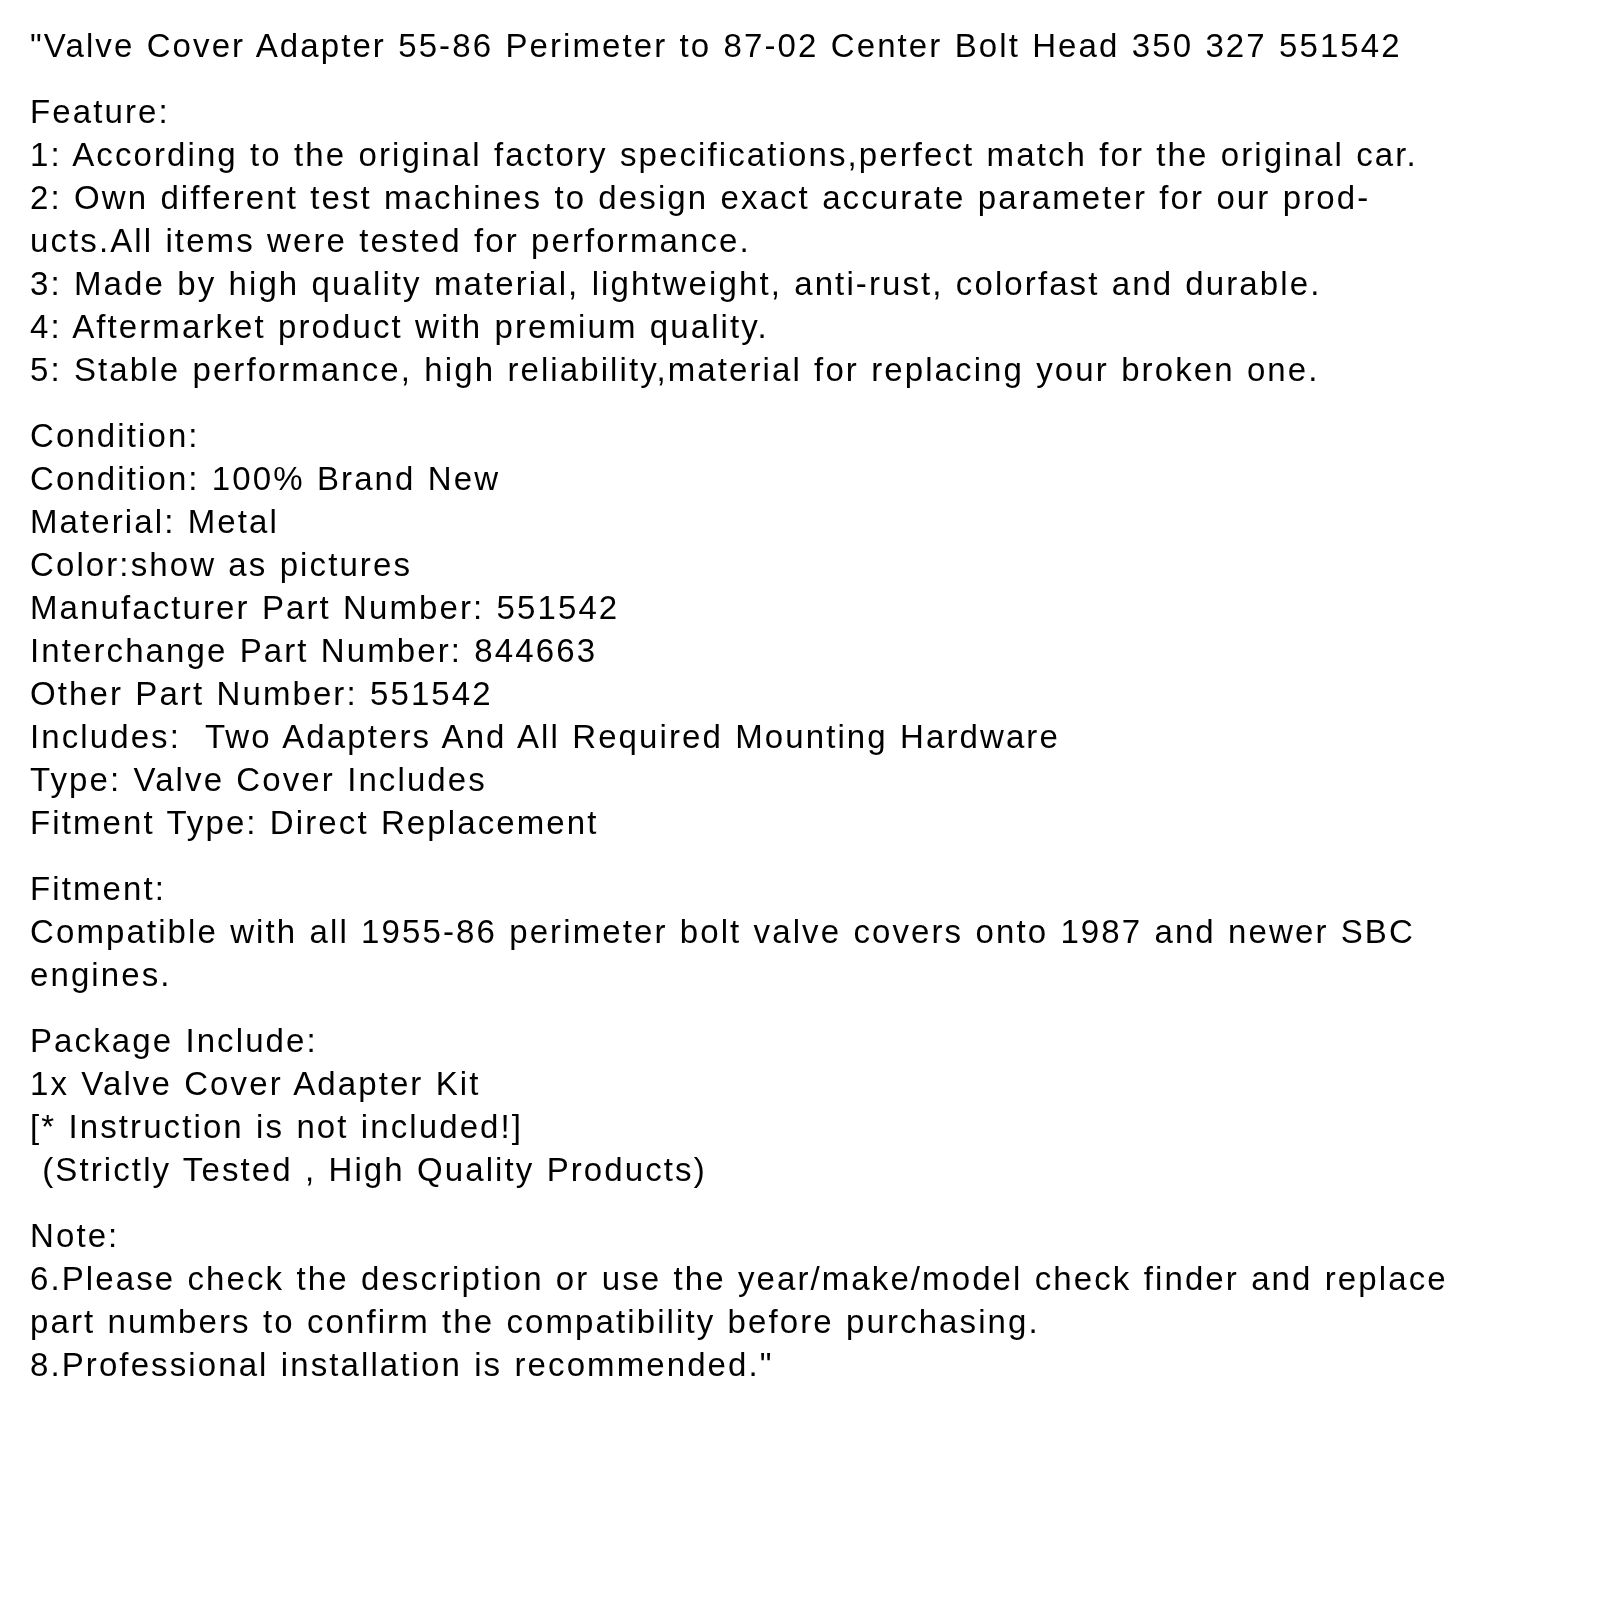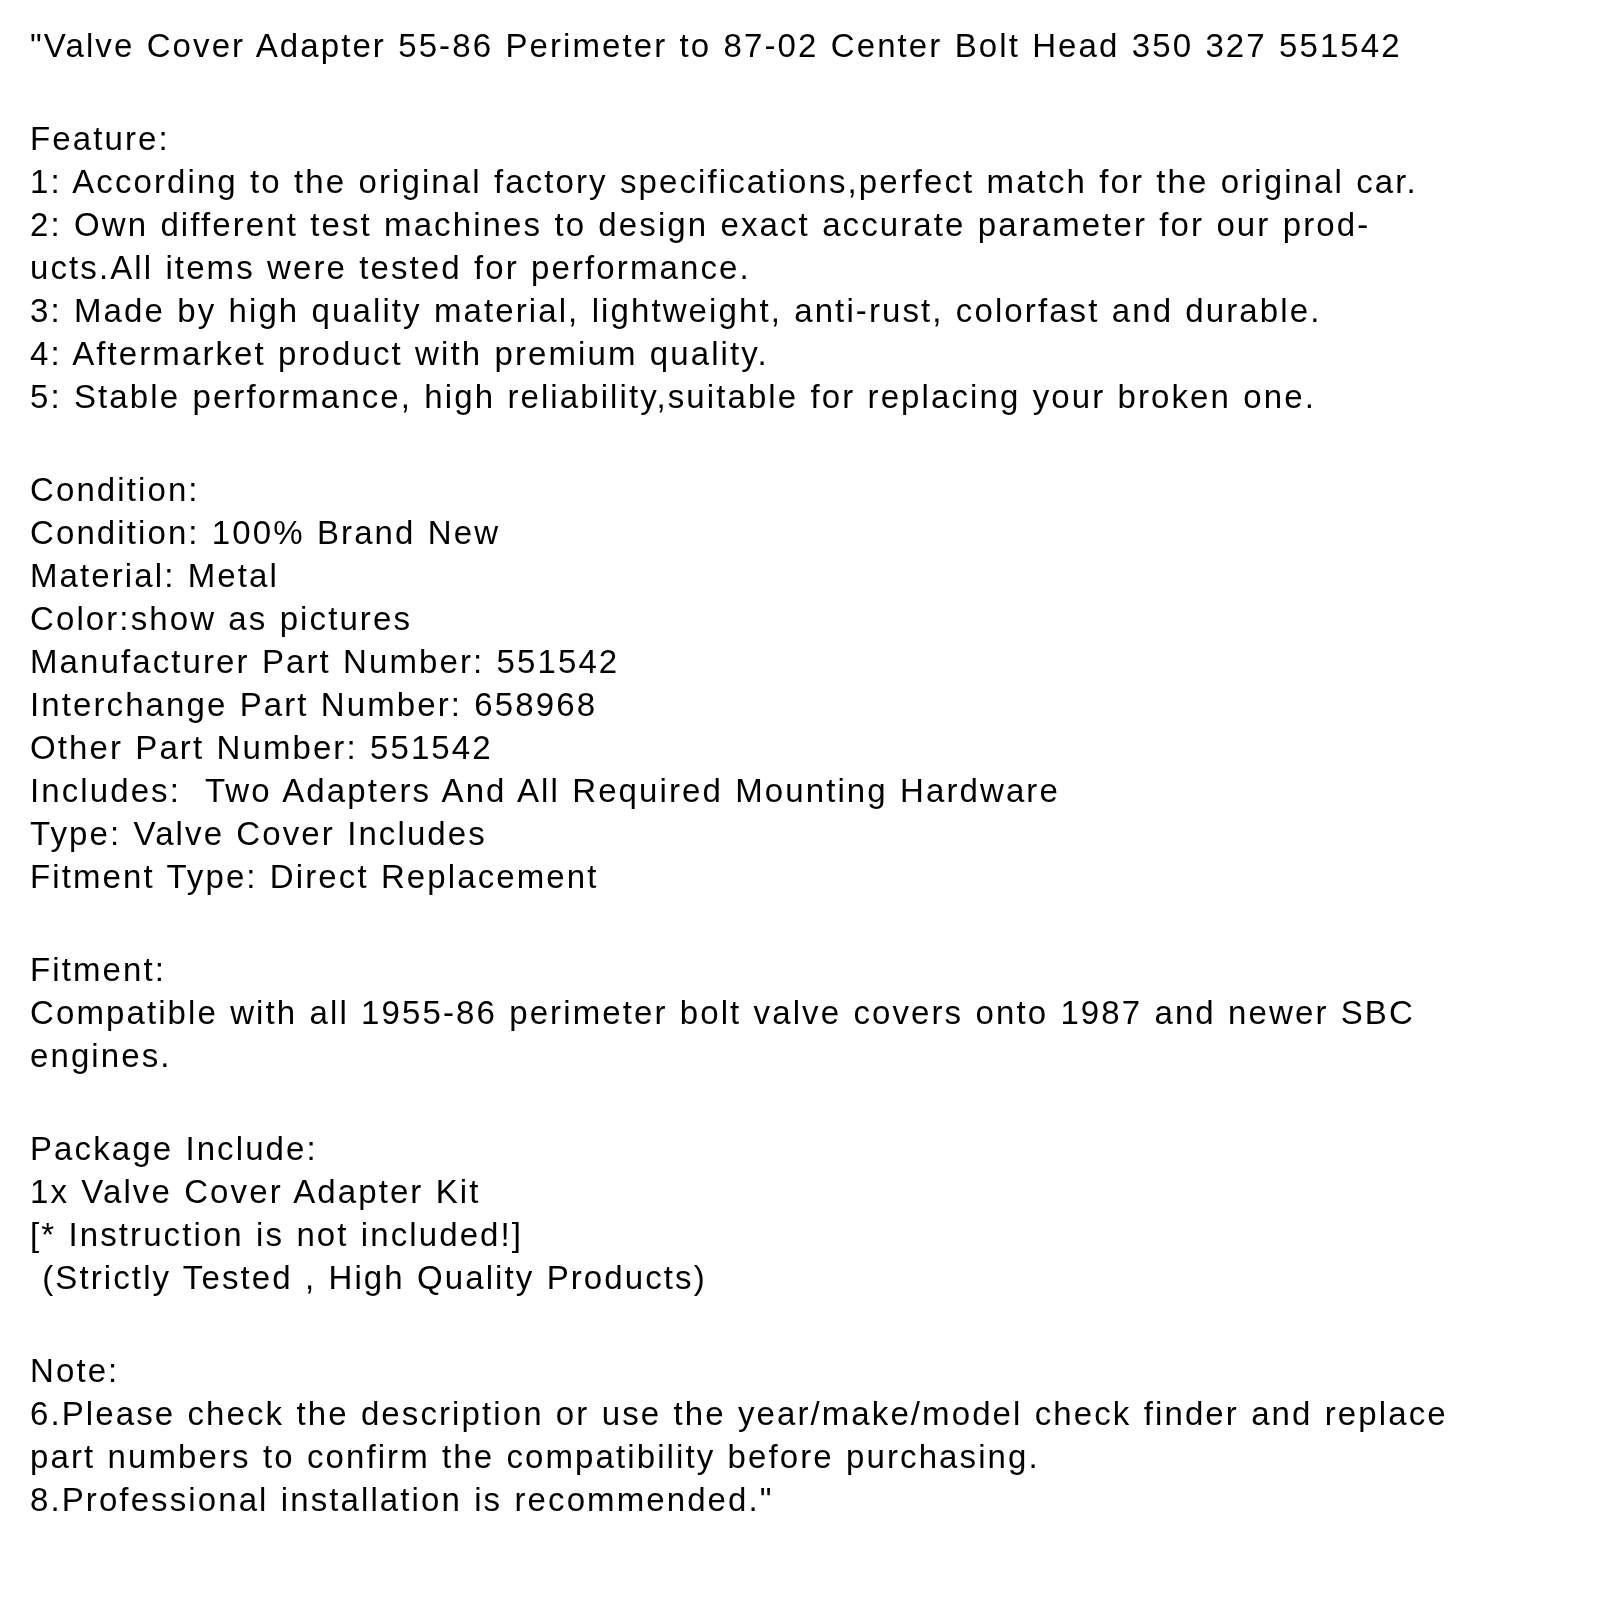--- a/index.html
+++ b/index.html
@@ -21,47 +21,47 @@
     letter-spacing: 2.1px;
     word-spacing: 1px;
     font-weight: 400;
   }
   .title-line,
   .line {
     white-space: pre;       
     min-height: 43px;
   }
   .section {
-    margin-top: 50px;       
+    margin-top: 23px;       
   }
 </style>
 </head>
 <body>
 
 <div class="doc">
 
   <div class="title-line">"Valve Cover Adapter 55-86 Perimeter to 87-02 Center Bolt Head 350 327 551542</div>
 
   <div class="section">
     <div class="line">Feature:</div>
     <div class="line">1: According to the original factory specifications,perfect match for the original car.</div>
     <div class="line">2: Own different test machines to design exact accurate parameter for our prod-</div>
     <div class="line">ucts.All items were tested for performance.</div>
     <div class="line">3: Made by high quality material, lightweight, anti-rust, colorfast and durable.</div>
     <div class="line">4: Aftermarket product with premium quality.</div>
-    <div class="line">5: Stable performance, high reliability,suitable for replacing your broken one.</div>
+    <div class="line">5: Stable performance, high reliability,material for replacing your broken one.</div>
   </div>
 
   <div class="section">
     <div class="line">Condition:</div>
     <div class="line">Condition: 100% Brand New</div>
     <div class="line">Material: Metal</div>
     <div class="line">Color:show as pictures</div>
     <div class="line">Manufacturer Part Number: 551542</div>
-    <div class="line">Interchange Part Number: 658968</div>
+    <div class="line">Interchange Part Number: 844663</div>
     <div class="line">Other Part Number: 551542</div>
     <div class="line">Includes:  Two Adapters And All Required Mounting Hardware</div>
     <div class="line">Type: Valve Cover Includes</div>
     <div class="line">Fitment Type: Direct Replacement</div>
   </div>
 
   <div class="section">
     <div class="line">Fitment:</div>
     <div class="line">Compatible with all 1955-86 perimeter bolt valve covers onto 1987 and newer SBC</div>
     <div class="line">engines.</div>

